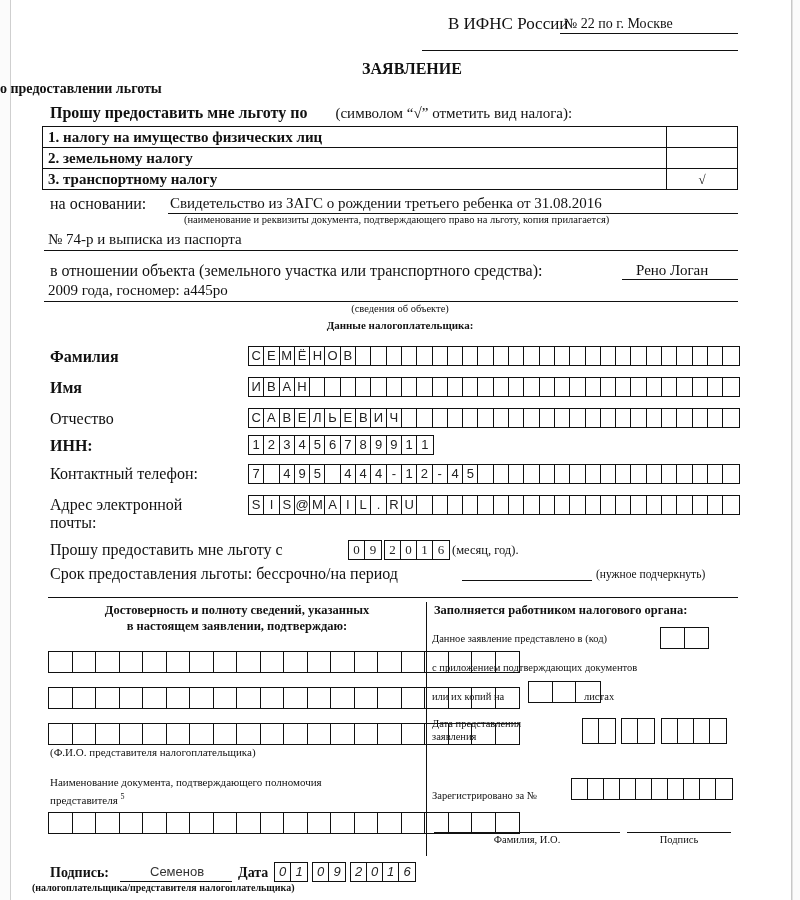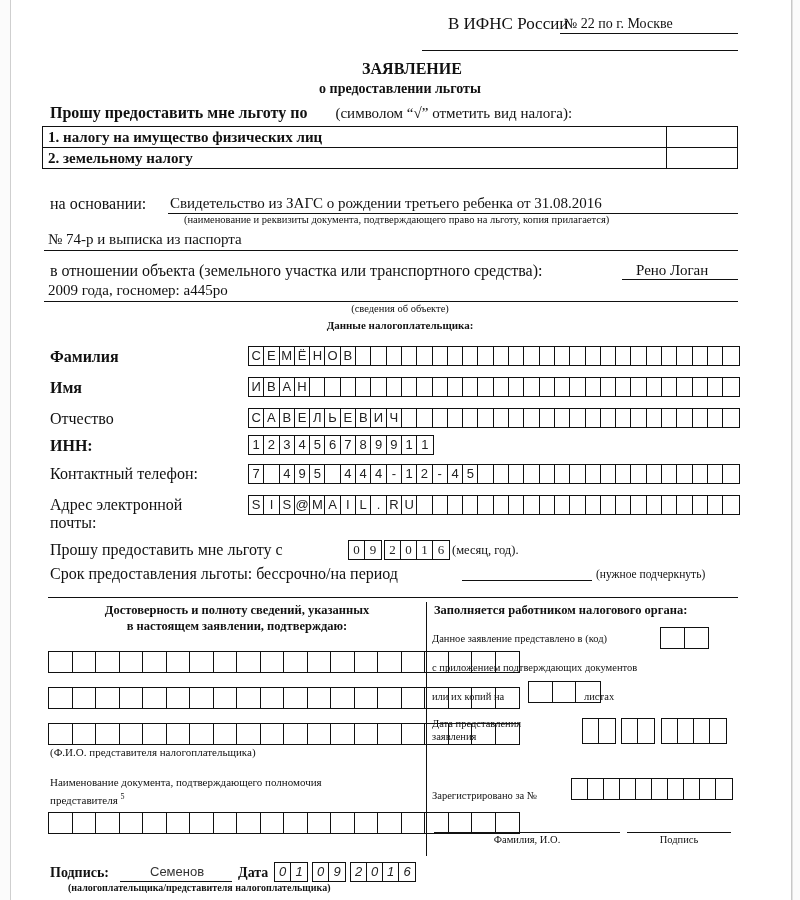--- a/index.html
+++ b/index.html
@@ -24,36 +24,40 @@
 <body>
 
 <div class="page"></div>
 
 <div class="abs lbl" style="left:448px;top:14px;font-size:17px;">В ИФНС России</div>
 <div class="abs it" style="left:564px;top:16px;font-size:14px;">№ 22 по г. Москве</div>
 <div class="hline" style="left:560px;top:33px;width:178px;"></div>
 <div class="hline" style="left:422px;top:50px;width:316px;"></div>
 
 <div class="abs b" style="left:0;width:800px;text-align:center;top:60px;font-size:16px;margin-left:12px;">ЗАЯВЛЕНИЕ</div>
-<div class="abs b" style="left:0;width:800px;text-align:center;top:81px;font-size:14px;">о предоставлении льготы</div>
+<div class="abs b" style="left:0;width:800px;top:81px;font-size:14px;">о предоставлении льготы</div>
 
 <div class="abs" style="left:50px;top:104px;font-size:16px;white-space:nowrap;">
   <span class="b">Прошу предоставить мне льготу по</span>
   <span style="font-size:15px;padding-left:24px;">(символом “√” отметить вид налога):</span>
 </div>
 <table class="tax">
   <tbody>
       <tr>
     <td>1. налогу на имущество физических лиц</td>
     <td class="chk"></td>
   </tr>
   <tr>
     <td>2. земельному налогу</td>
     <td class="chk"></td>
   </tr>
+  <tr>
+    <td>3. транспортному налогу</td>
+    <td class="chk">√</td>
+  </tr>
 </tbody>
   </table>
 
 <div class="abs lbl" style="left:50px;top:195px;">на основании:</div>
 <div class="abs it" style="left:170px;top:195px;font-size:15px;white-space:nowrap;">Свидетельство из ЗАГС о рождении третьего ребенка от 31.08.2016</div>
 <div class="hline" style="left:168px;top:213px;width:570px;"></div>
 <div class="abs" style="left:184px;top:214px;font-size:10.5px;white-space:nowrap;">(наименование и реквизиты документа, подтверждающего право на льготу, копия прилагается)</div>
 <div class="abs it" style="left:48px;top:231px;font-size:15px;">№ 74-р и выписка из паспорта</div>
 <div class="hline" style="left:44px;top:250px;width:694px;"></div>
 
@@ -391,21 +395,21 @@
 <div class="cells dcells sigcells" style="left:312px;top:862px;">
     <div class="c">0</div>
     <div class="c">9</div>
   </div>
 <div class="cells dcells sigcells" style="left:350px;top:862px;">
     <div class="c">2</div>
     <div class="c">0</div>
     <div class="c">1</div>
     <div class="c">6</div>
   </div>
-<div class="abs b" style="left:68px;top:882px;font-size:10px;">(налогоплательщика/представителя налогоплательщика)</div>
+<div class="abs b" style="left:32px;top:882px;font-size:10px;">(налогоплательщика/представителя налогоплательщика)</div>
 
 <div class="abs b" style="left:434px;top:603px;font-size:12.5px;">Заполняется работником налогового органа:</div>
 <div class="abs" style="left:432px;top:633px;font-size:10.5px;">Данное заявление представлено в (код)</div>
 <div class="cells bigcells" style="left:660px;top:627px;height:22px;">
     <div class="c"></div>
     <div class="c"></div>
   </div>
 <div class="abs" style="left:432px;top:662px;font-size:10.5px;">с приложением подтверждающих документов</div>
 <div class="abs" style="left:432px;top:691px;font-size:10.5px;">или их копий на</div>
 <div class="cells bigcells" style="left:528px;top:681px;height:22px;">

